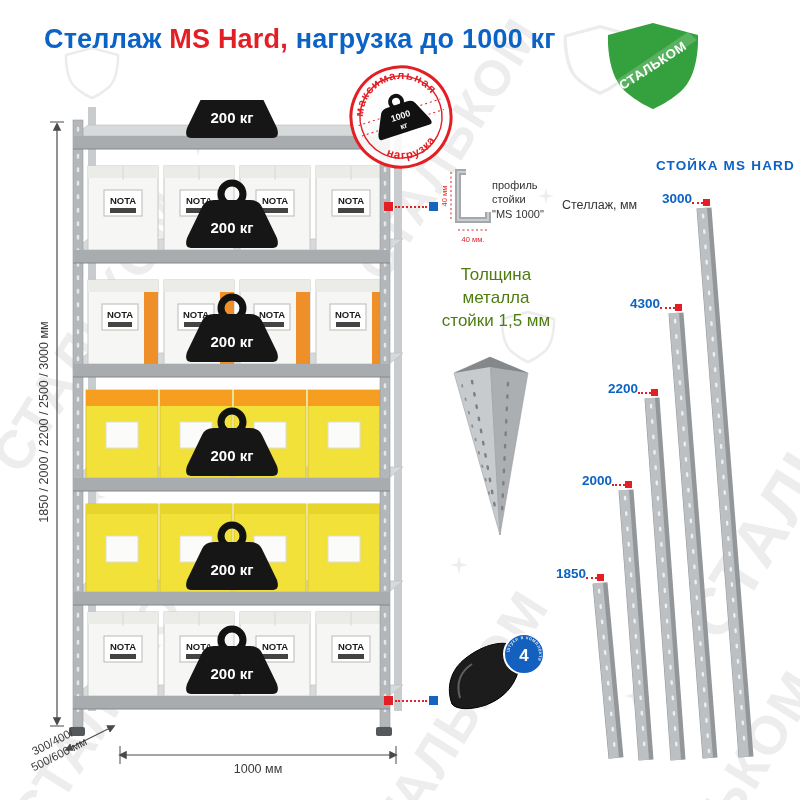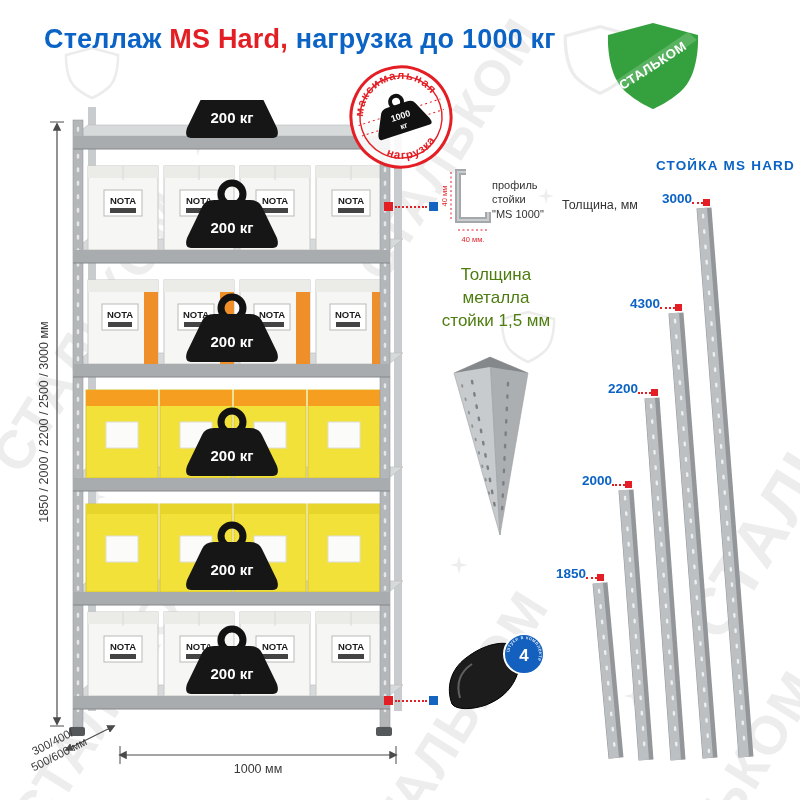--- a/index.html
+++ b/index.html
@@ -408,21 +408,21 @@
       <circle cx="86" cy="26" r="20" fill="#1360bf" stroke="#ffffff" stroke-width="2"></circle>
       <path id="badgearc" d="M 71,26 a 15,15 0 1 1 30,0 a 15,15 0 1 1 -30,0" fill="none"></path>
       <text font-size="5.2" fill="#ffffff" letter-spacing="0.4">
         <textPath href="#badgearc" startOffset="2%">штуки в комплекте</textPath>
       </text>
       <text x="86" y="33" text-anchor="middle" font-size="17" font-weight="bold" fill="#ffffff">4</text>
     </g>
   </svg>
 
   <div class="r-sub">СТОЙКА MS HARD</div>
-  <div class="r-h">Толщина, мм</div>
+  <div class="r-h">Стеллаж, мм</div>
 
   <svg class="abs" style="left:550px;top:185px" width="250" height="595" viewBox="0 0 250 595">
 
     <g>
       <line x1="154" y1="23" x2="196" y2="572" stroke="#93979a" stroke-width="15"></line>
       <line x1="152" y1="23" x2="194" y2="572" stroke="#bcc0c3" stroke-width="10"></line>
       <line x1="153" y1="30" x2="195" y2="566" stroke="#eceeef" stroke-width="2.4" stroke-dasharray="2.4 13" stroke-linecap="round"></line>
     </g>
 
     <g>

